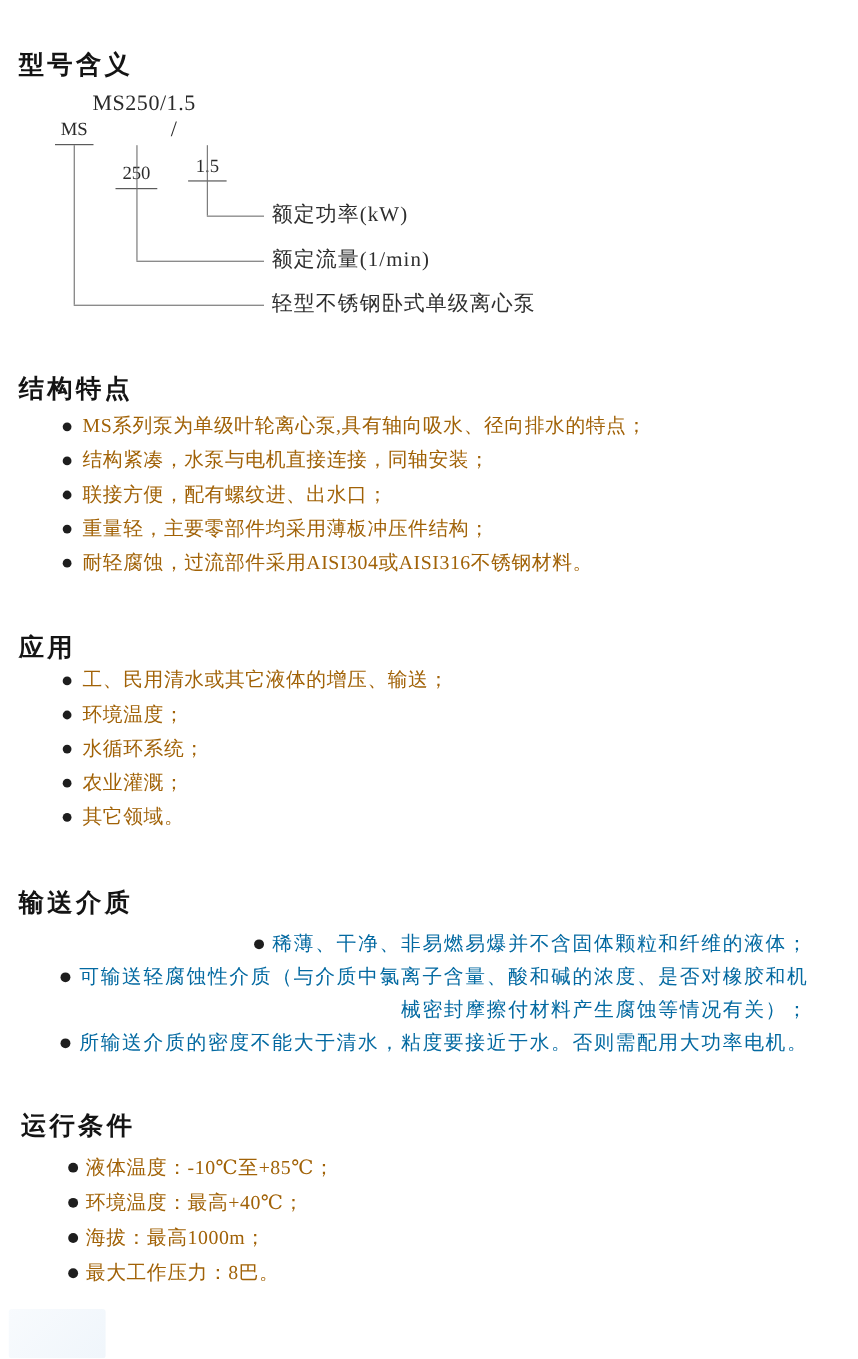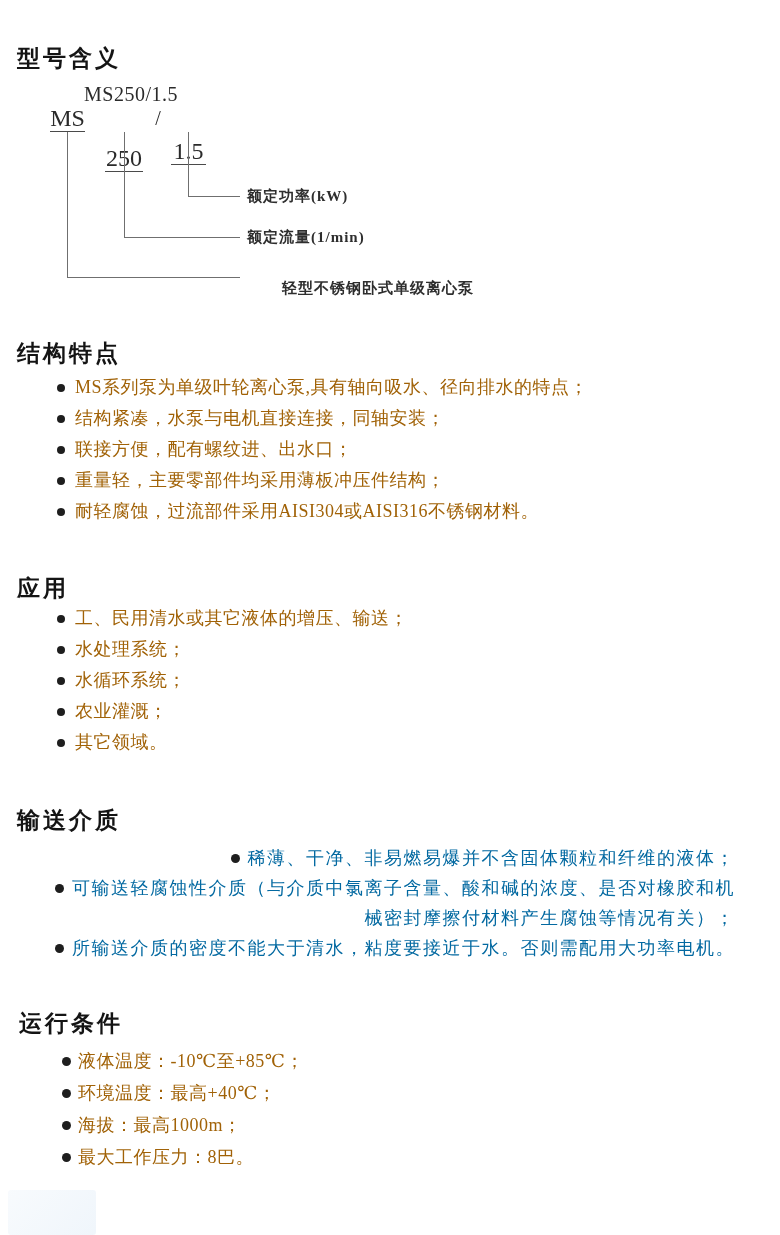--- a/index.html
+++ b/index.html
@@ -16,46 +16,46 @@
     font-weight:bold; font-size:23px; line-height:24px;
     letter-spacing:3px; color:#141414; white-space:nowrap;
   }
   
   .example {
     position:absolute; left:52px; top:84px;
     font-size:20px; line-height:20px; letter-spacing:0.5px; color:#2a2a2a;margin-left:32px;
   }
   .code {
     position:absolute; top:107px; height:24px;
-    font-size:24px; line-height:22px; text-align:center;
+    font-size:17px; line-height:22px; text-align:center;
     border-bottom:1.5px solid #4a4a4a; color:#2a2a2a;
   }
   .code-ms  { left:50px;  width:35px; }
   .code-250 { left:105px; width:38px;margin-top:40px; }
   .code-15  { left:171px; width:35px;margin-top:33px; }
   .slash {
     position:absolute; left:149px; top:107px; width:18px;
     font-size:20px; line-height:22px; text-align:center; color:#2a2a2a;
   }
   .vline { position:absolute; width:1px; background:#6f6f6f; }
   .v-ms  { left:67px;  top:132px; height:145px; }
   .v-250 { left:124px; top:132px; height:105px; }
   .v-15  { left:188px; top:132px; height:64px; }
   .hline { position:absolute; height:1px; background:#6f6f6f; }
   .h-power { top:196px; left:188px; width:52px; }
   .h-flow  { top:237px; left:124px; width:116px; }
   .h-type  { top:277px; left:67px;  width:173px; }
   .dlabel {
     position:absolute; left:247px;
-    font-size:15px; line-height:20px; letter-spacing:1px;
-    color:#2e2e2e; white-space:nowrap;font-weight:bold;
+    font-size:19px; line-height:20px; letter-spacing:1px;
+    color:#2e2e2e; white-space:nowrap;
   }
   .dlabel-power { top:186px; }
   .dlabel-flow  { top:227px; }
-  .dlabel-type  { top:278px;margin-left:35px; }
+  .dlabel-type  { top:267px; }
   
   ul.blist { position:absolute; left:0; margin:0; padding:0; list-style:none; }
   .blist li {
     position:relative; padding-left:75px;
     font-size:18px; line-height:31px; letter-spacing:0.5px;
     color:#a16207; white-space:nowrap;
   }
   .blist li .dot {
     position:absolute; left:57px; top:50%; margin-top:-4px;
     width:8px; height:8px; border-radius:50%; background:#1e1e1e;
@@ -112,21 +112,21 @@
     <li><span class="dot"></span><span>MS系列泵为单级叶轮离心泵,具有轴向吸水、径向排水的特点；</span></li>
     <li><span class="dot"></span><span>结构紧凑，水泵与电机直接连接，同轴安装；</span></li>
     <li><span class="dot"></span><span>联接方便，配有螺纹进、出水口；</span></li>
     <li><span class="dot"></span><span>重量轻，主要零部件均采用薄板冲压件结构；</span></li>
     <li><span class="dot"></span><span>耐轻腐蚀，过流部件采用AISI304或AISI316不锈钢材料。</span></li>
   </ul>
 
   <h2 class="heading" style="top:576px">应用</h2>
   <ul class="blist list-applications">
     <li><span class="dot"></span><span>工、民用清水或其它液体的增压、输送；</span></li>
-    <li><span class="dot"></span><span>水处理系统；</span></li>
+    <li><span class="dot"></span><span>环境温度；</span></li>
     <li><span class="dot"></span><span>水循环系统；</span></li>
     <li><span class="dot"></span><span>农业灌溉；</span></li>
     <li><span class="dot"></span><span>其它领域。</span></li>
   </ul>
 
   <h2 class="heading" style="top:808px">输送介质</h2>
   <ul class="mlist">
     <li><span class="dot"></span><span>稀薄、干净、非易燃易爆并不含固体颗粒和纤维的液体；</span></li>
     <li><span class="dot"></span><span>可输送轻腐蚀性介质（与介质中氯离子含量、酸和碱的浓度、是否对橡胶和机械密封摩擦付材料产生腐蚀等情况有关）；</span></li>
     <li><span class="dot"></span><span>所输送介质的密度不能大于清水，粘度要接近于水。否则需配用大功率电机。</span></li>

